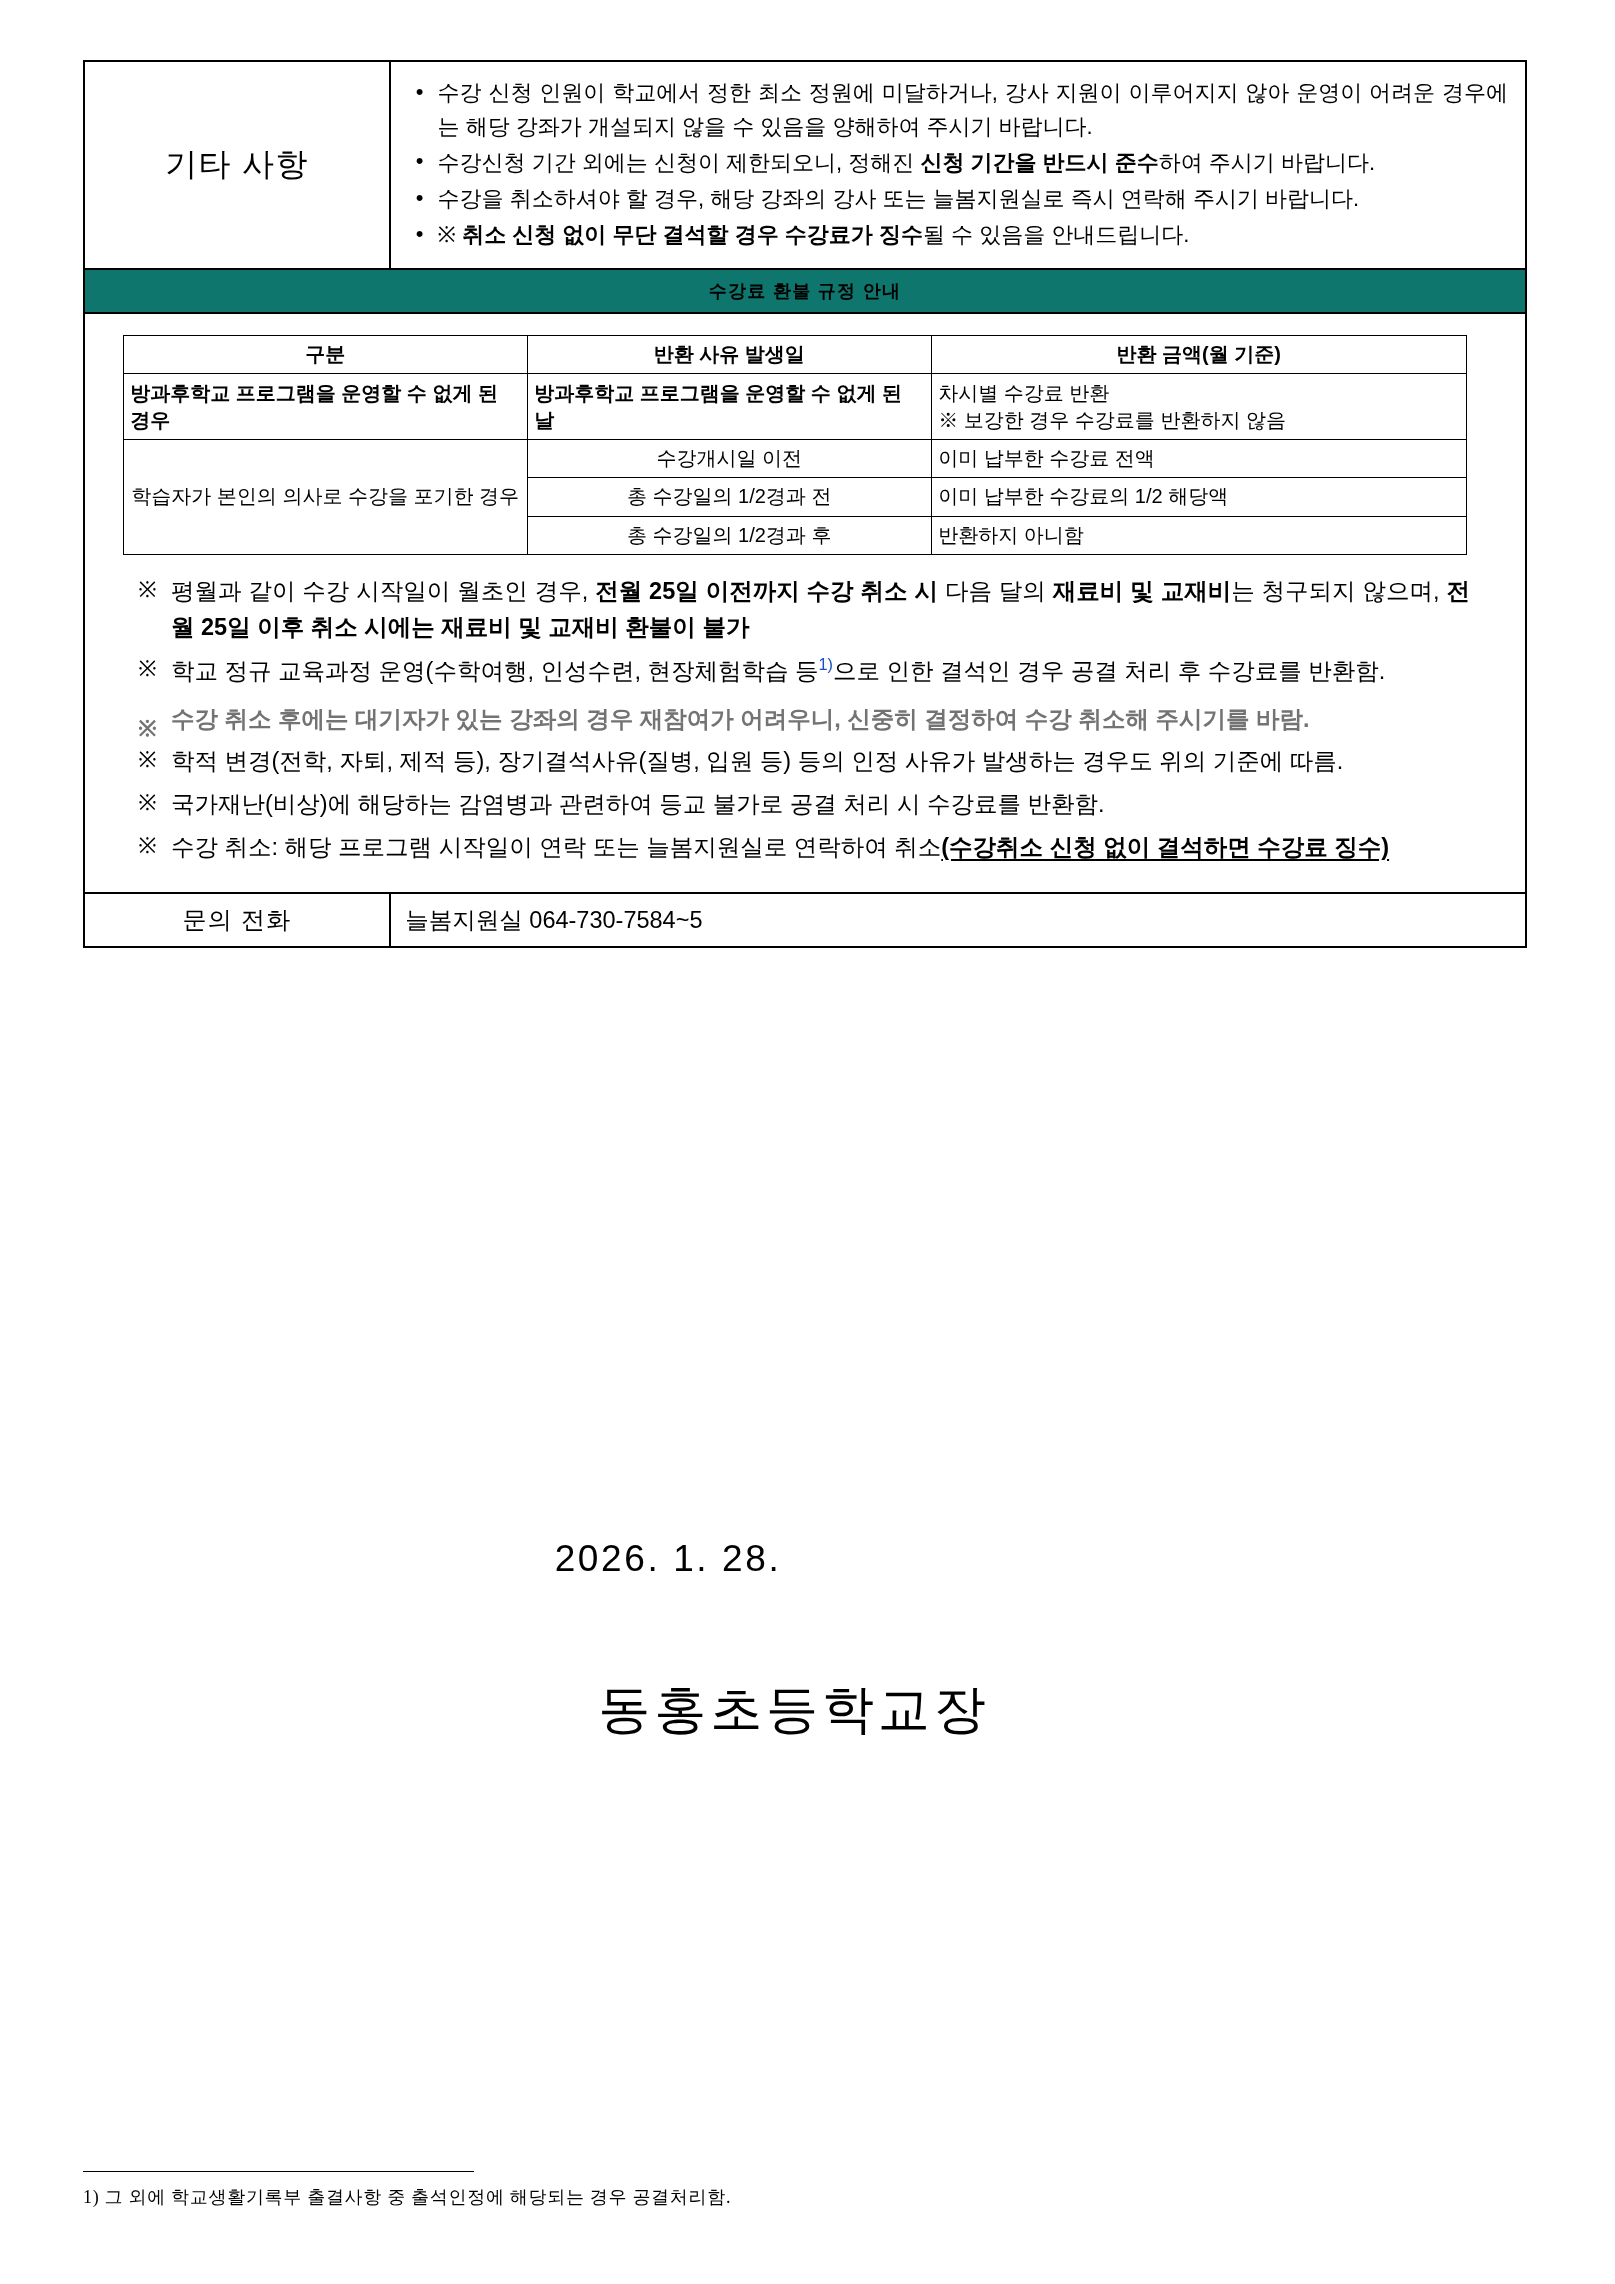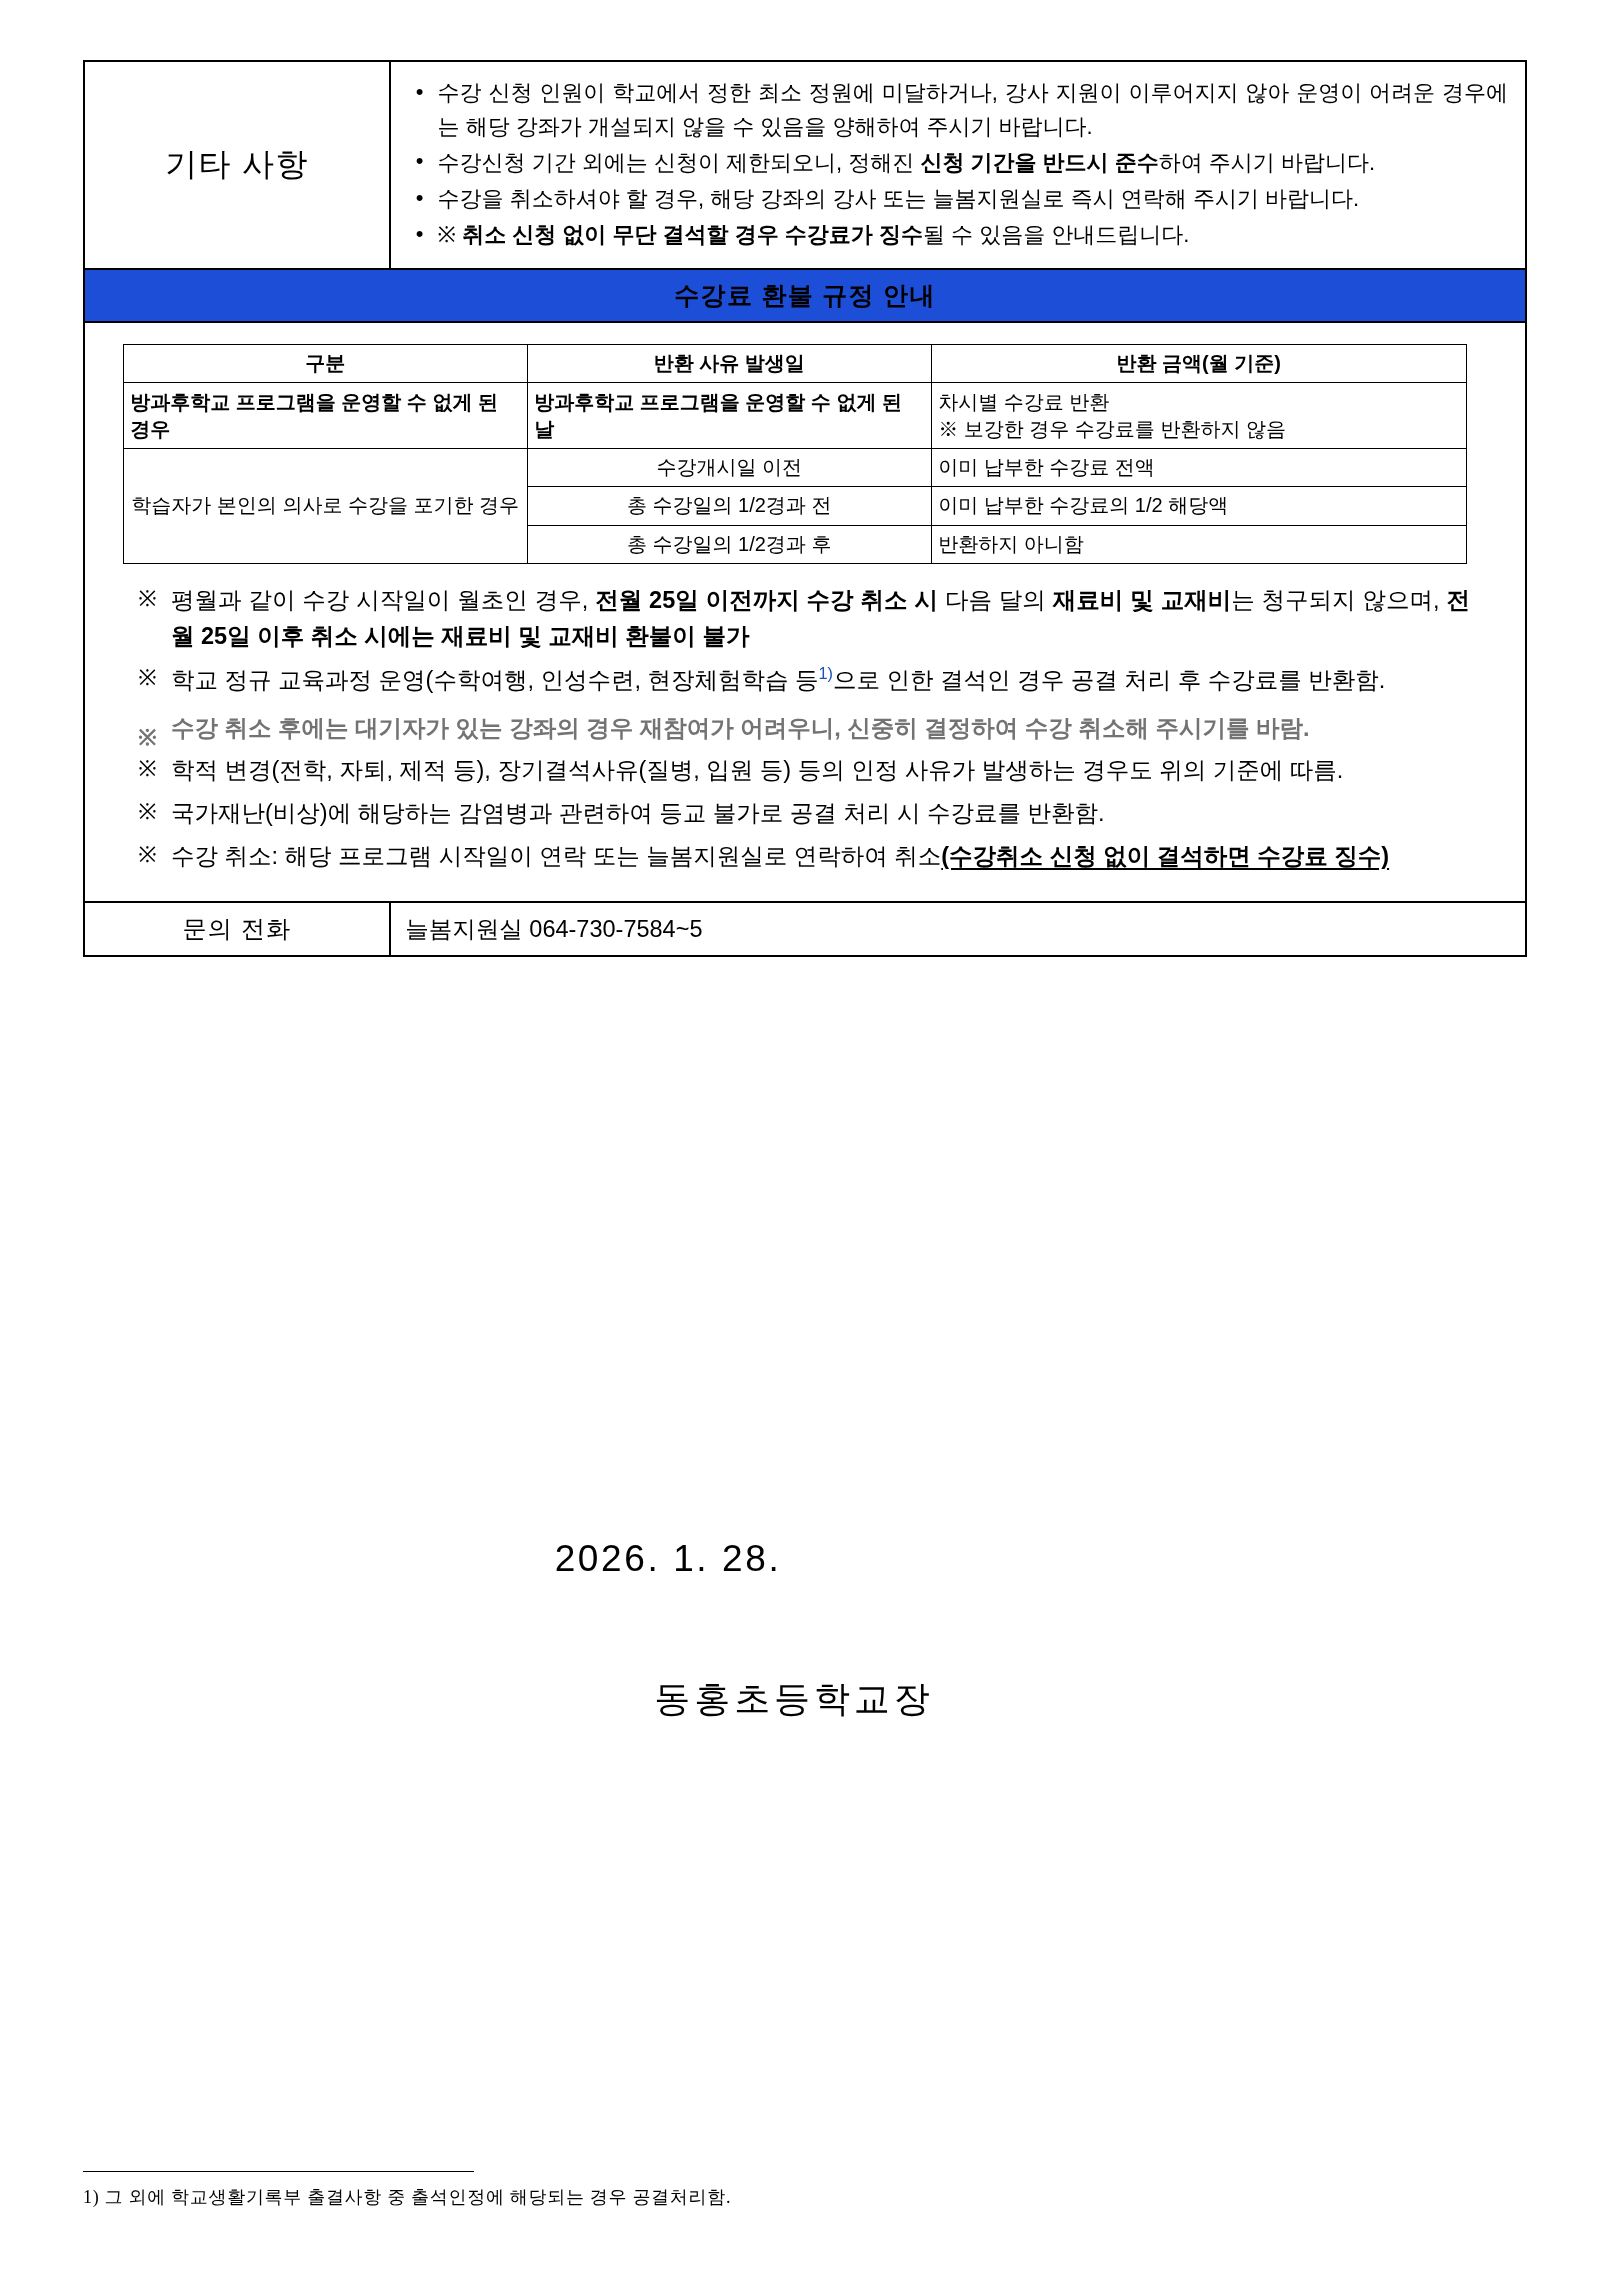--- a/index.html
+++ b/index.html
@@ -75,24 +75,24 @@
     font-size: 22px;
   }
   li.nobullet {
     padding-left: 27px;
   }
   li.nobullet:before { content: ""; }
   .b { font-weight: bold; }
 
   
   .refund-title {
-    background: #1d4ed8;
+    background: #0f766e;
     border-bottom: 2px solid #000;
     text-align: center;
-    font-size: 25px;
+    font-size: 18px;
     font-weight: bold;
     letter-spacing: 1.3px;
     padding: 9px 0 9px 0;
   }
 
   
   .refund-body {
     padding: 17px 26px 6.5px 26px;
     box-sizing: border-box;
   }
@@ -186,21 +186,21 @@
     text-align: center;
     font-size: 37px;
     letter-spacing: 2.6px;
   }
   .school-line {
     position: absolute;
     left: 0;
     top: 1675px;
     width: 1588px;
     text-align: center;
-    font-size: 36px;
+    font-size: 52px;
     letter-spacing: 3.9px;
   }
 
   
   .footnote-rule {
     position: absolute;
     left: 83px;
     top: 2171px;
     width: 391px;
     border-top: 1.3px solid #000;

